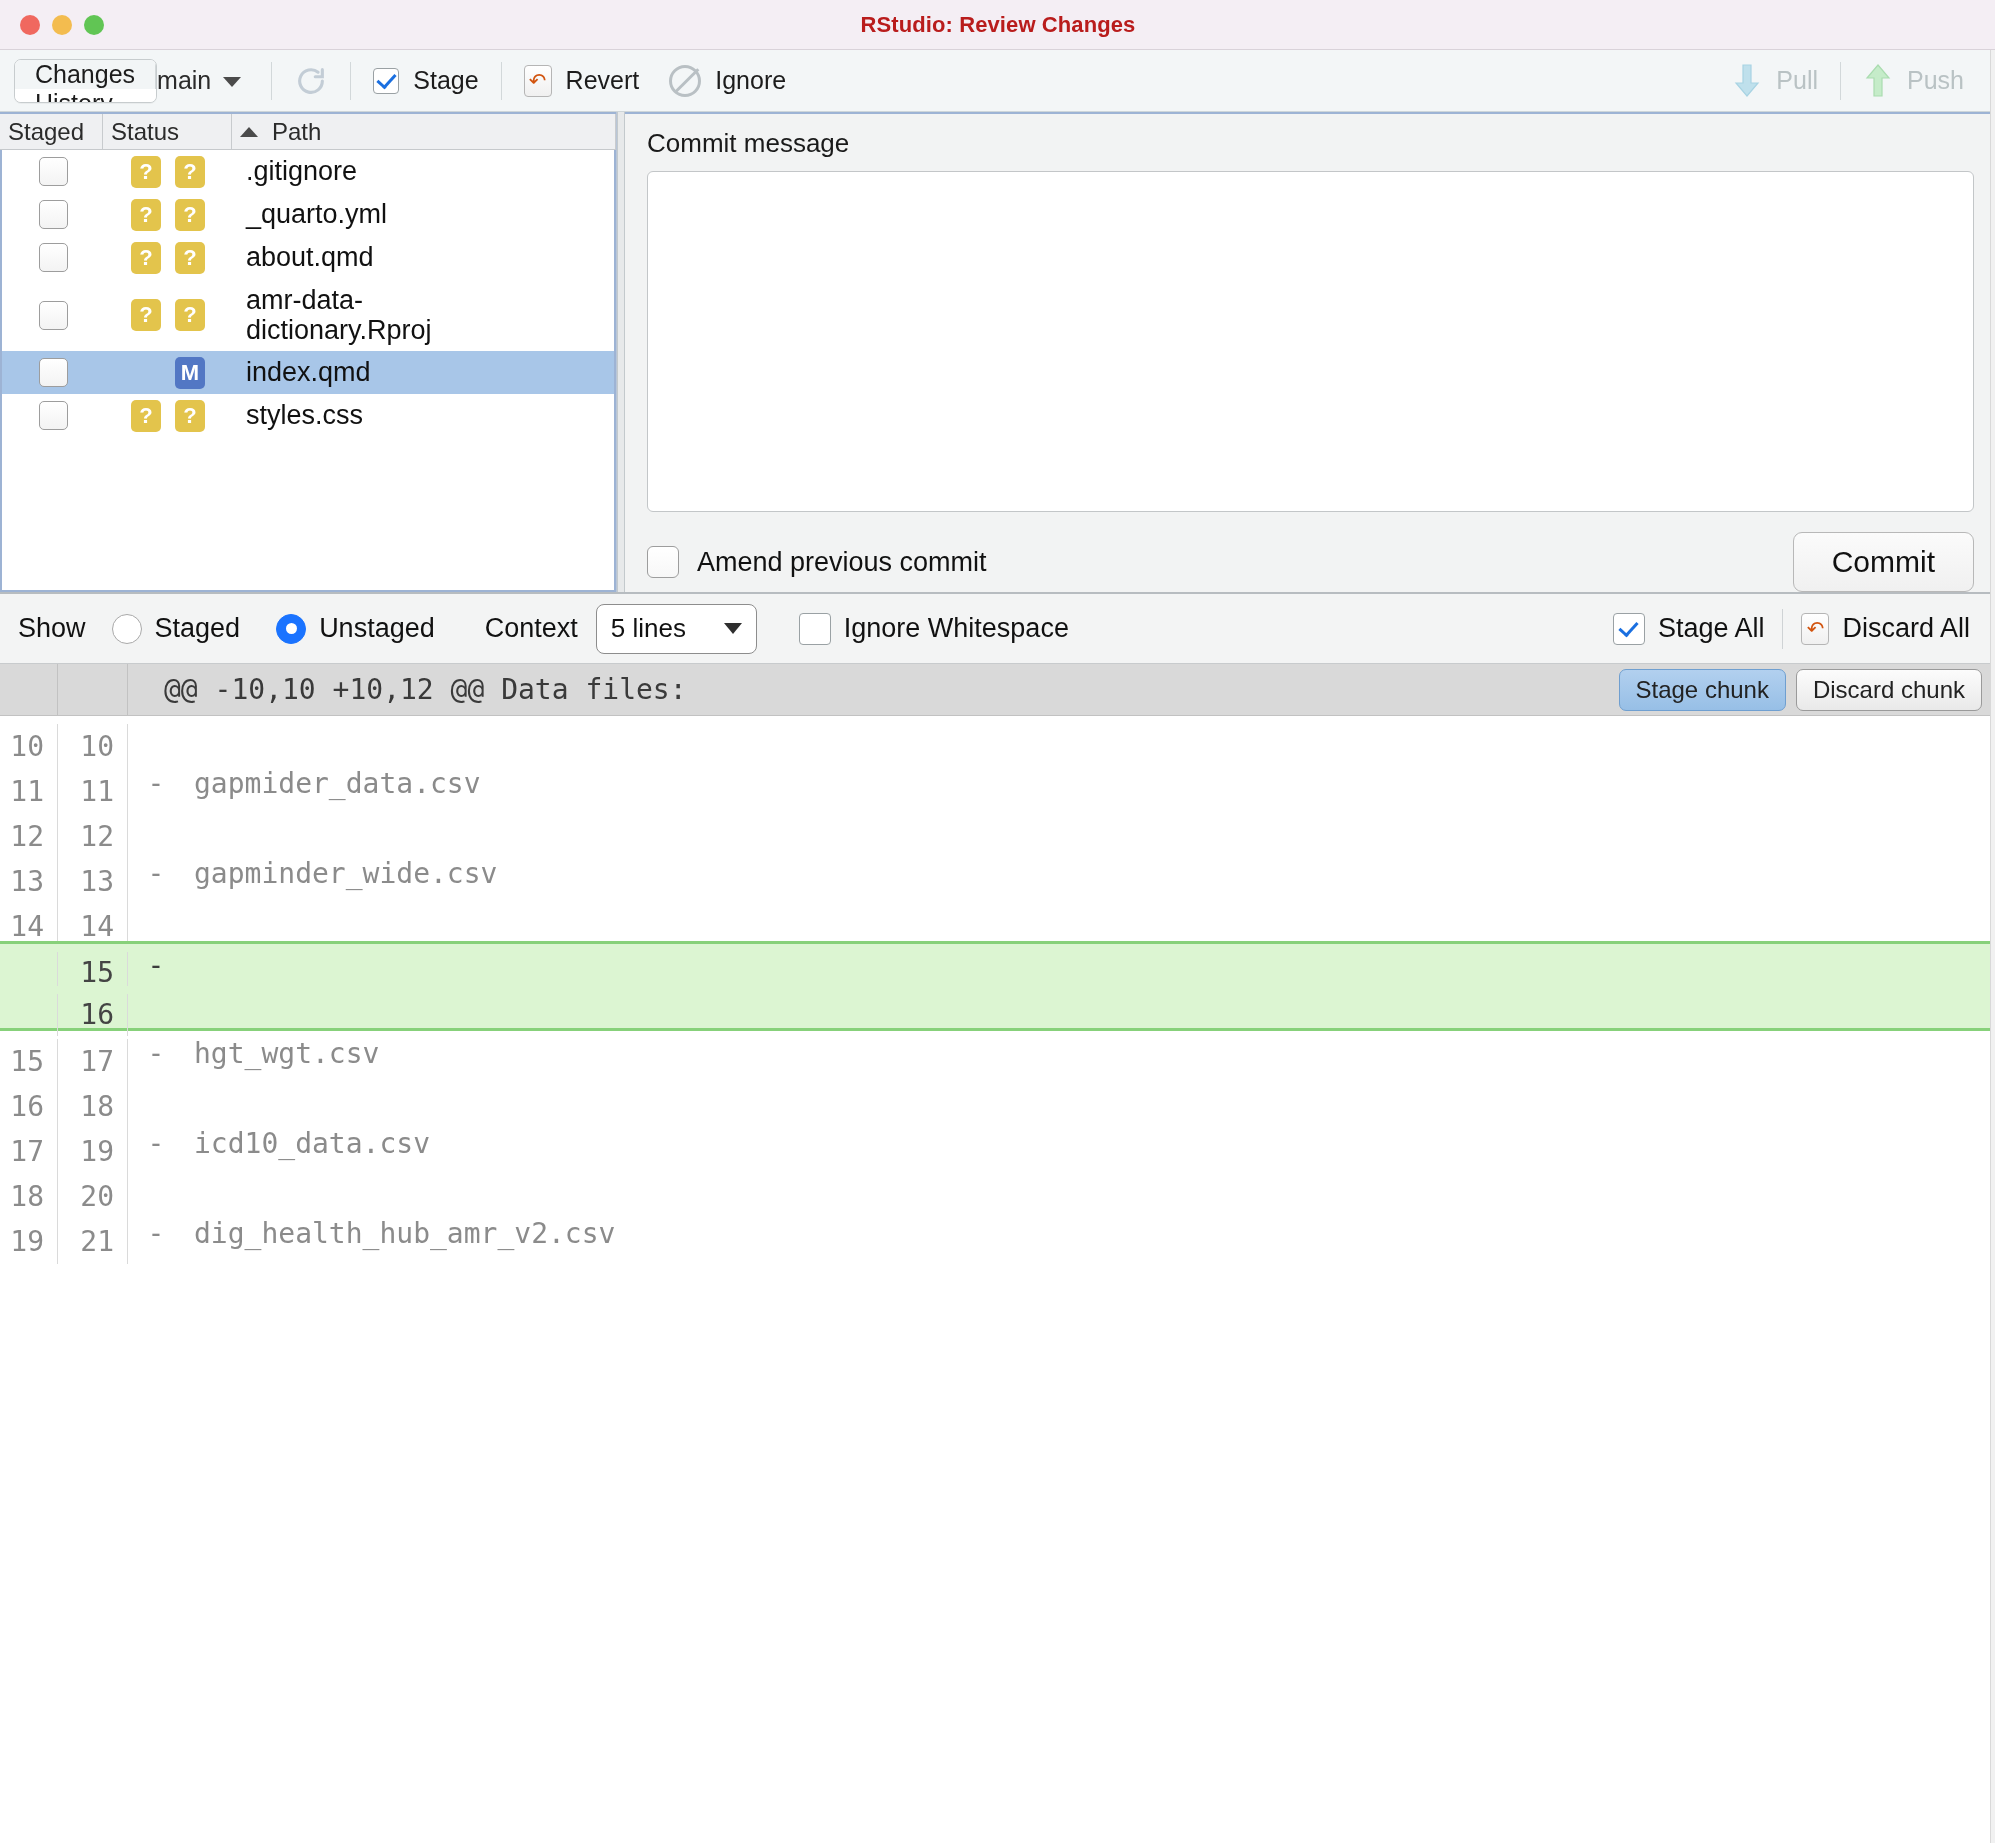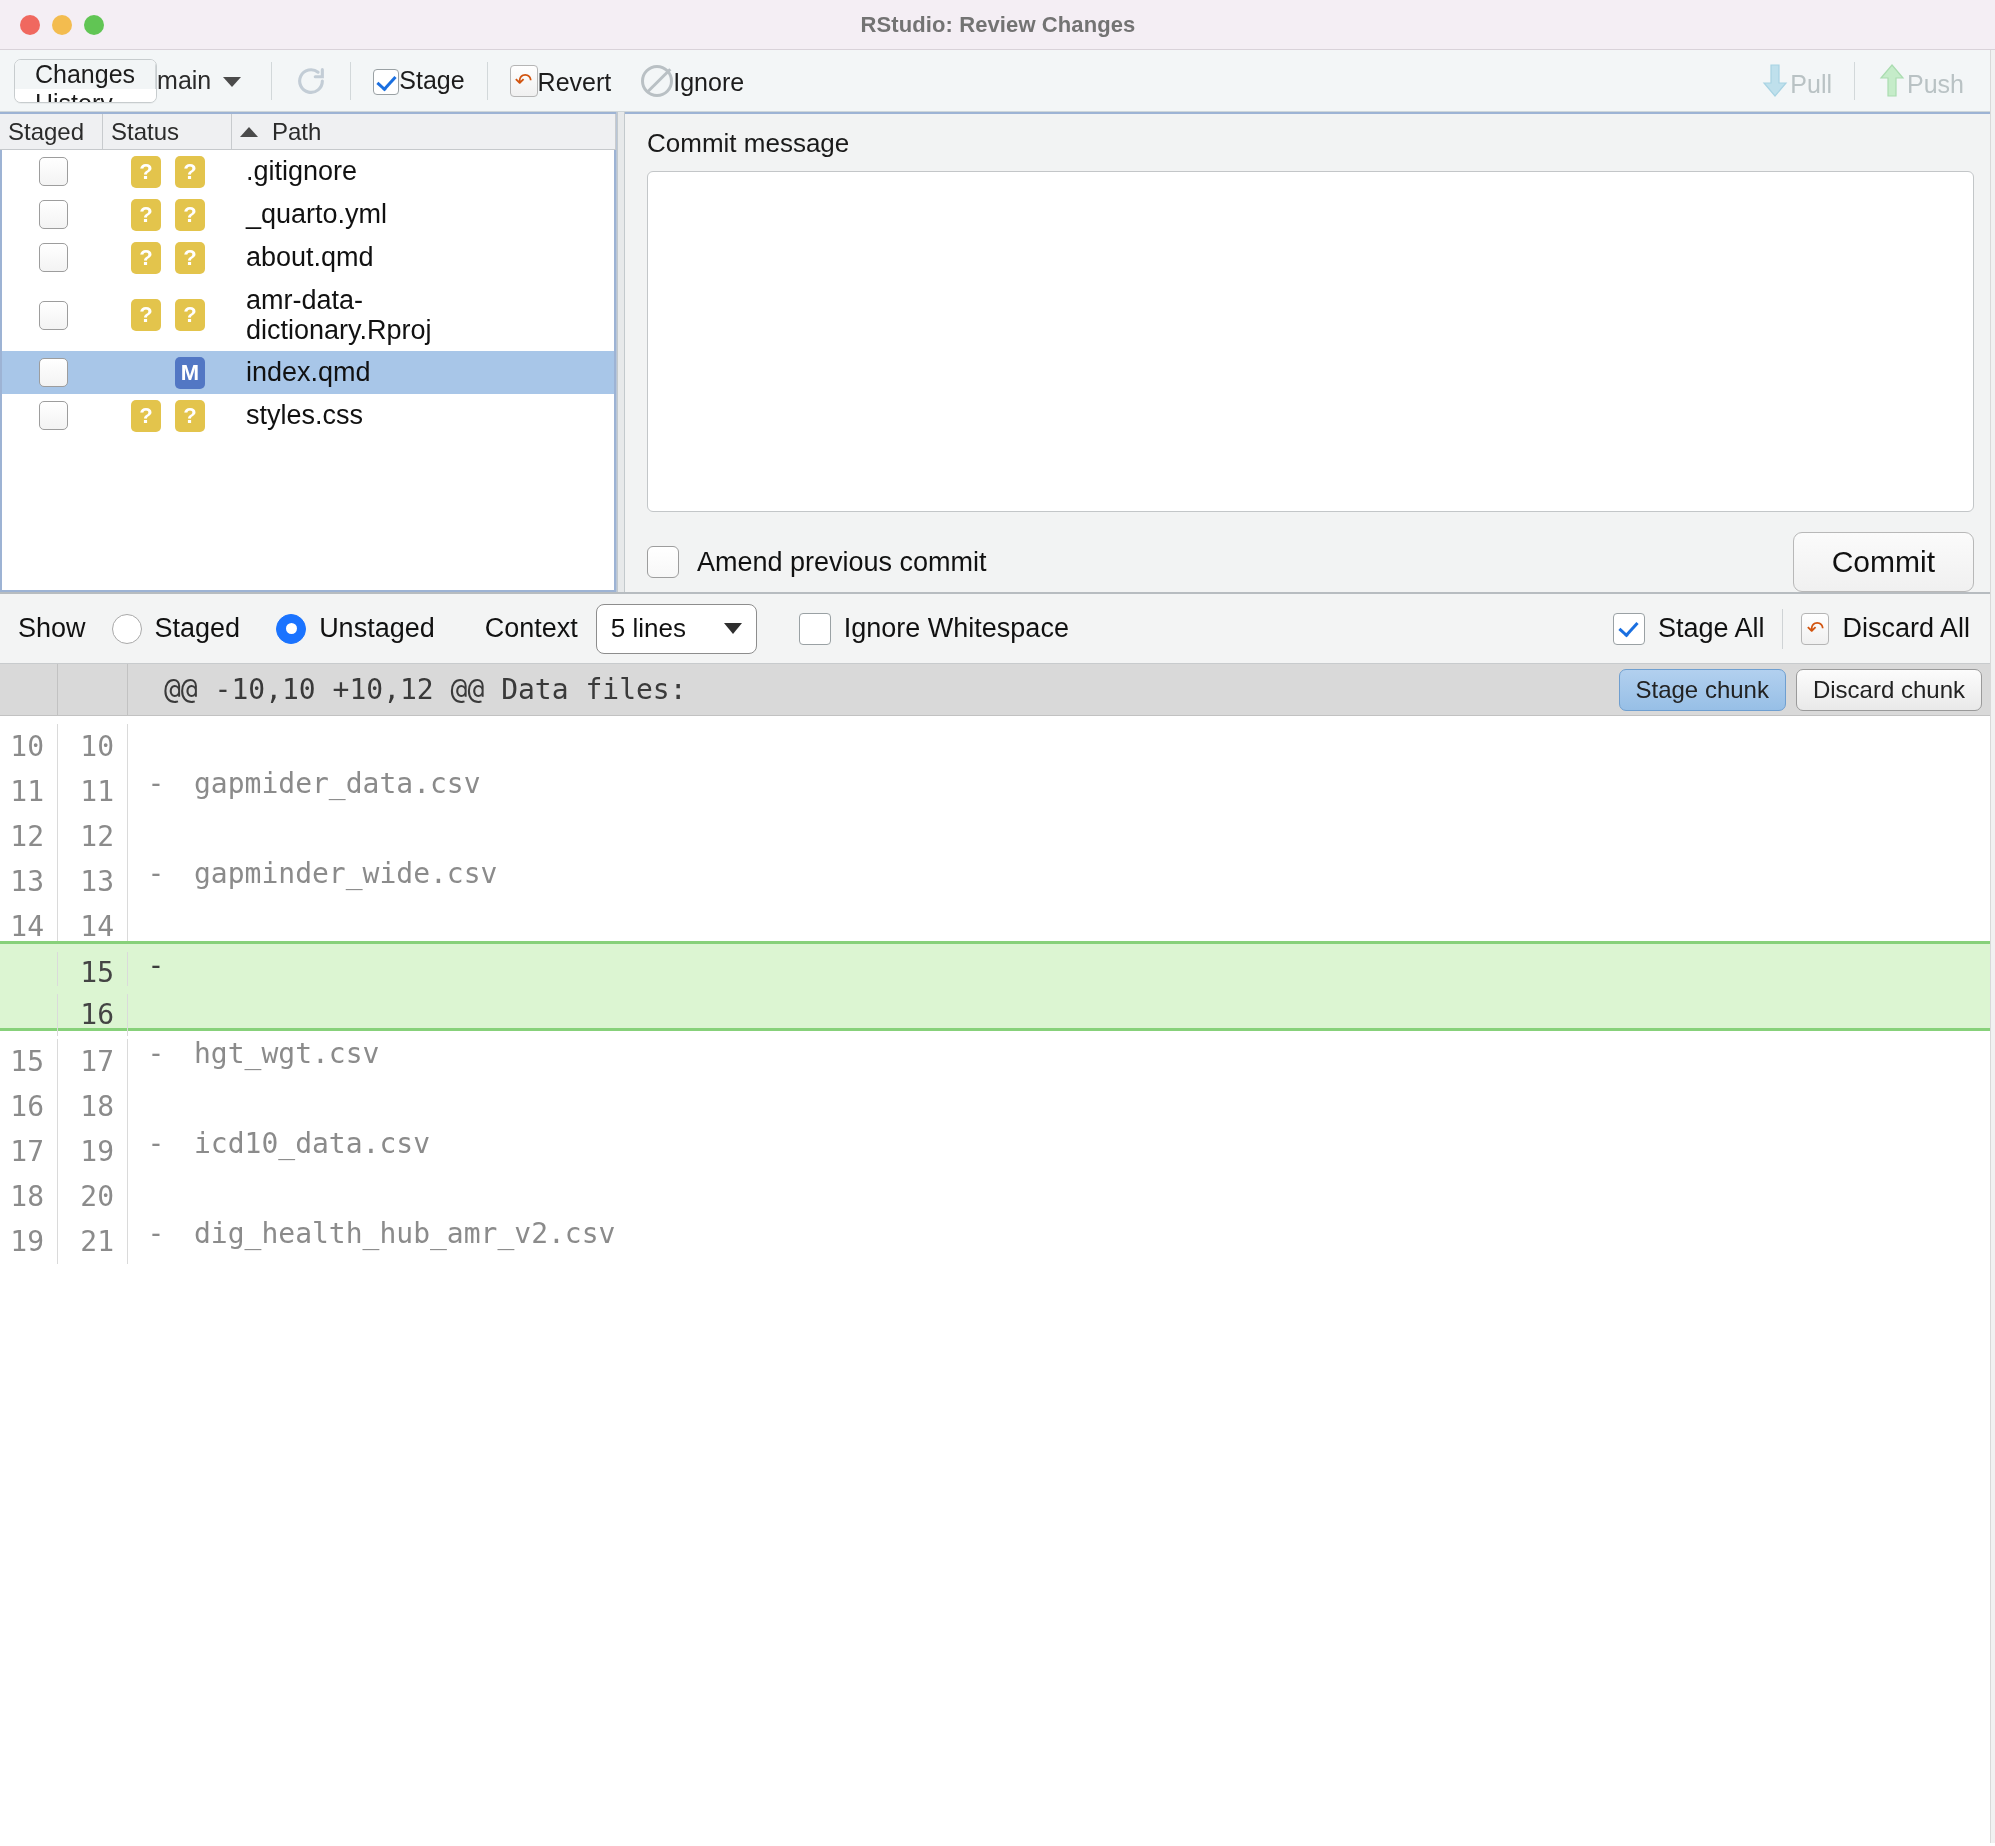--- a/index.html
+++ b/index.html
@@ -27,21 +27,21 @@
   }
   .traffic {
     display: flex; gap: 12px; padding-left: 20px; align-items: center;
   }
   .dot { width: 20px; height: 20px; border-radius: 50%; }
   .dot.red { background: #f0685f; }
   .dot.yellow { background: #f3bc4f; }
   .dot.green { background: #61c554; }
   .window-title {
     position: absolute; left: 0; right: 0; text-align: center;
-    font-size: 22px; font-weight: bold; color: #737373;
+    font-size: 22px; font-weight: bold; color: #b91c1c;
     letter-spacing: 0.1px;
   }
 
   
   .toolbar {
     height: 62px;
     background: #f3f6f7;
     border-bottom: 1px solid #cfd6d9;
     display: flex; align-items: center;
     padding: 0 14px;
@@ -78,21 +78,21 @@
     width: 0; height: 0;
     border-left: 9px solid transparent;
     border-right: 9px solid transparent;
     border-top: 10px solid #4b4b4b;
     margin-top: 3px;
   }
   .tb-sep {
     width: 1px; height: 38px; background: #d2d8da; margin: 0 14px;
   }
   .tb-item {
-    display: flex; align-items: flex-end; gap: 0;
+    display: flex; align-items: center; gap: 14px;
     font-size: 25px; color: #1c1c1c;
     padding: 0 8px; cursor: pointer;
   }
   .tb-item.disabled { color: #b9c2c4; cursor: default; }
 
   .refresh-icon {
     width: 34px; height: 34px;
     color: #c3cdd6;
     display: flex; align-items: center; justify-content: center;
   }

